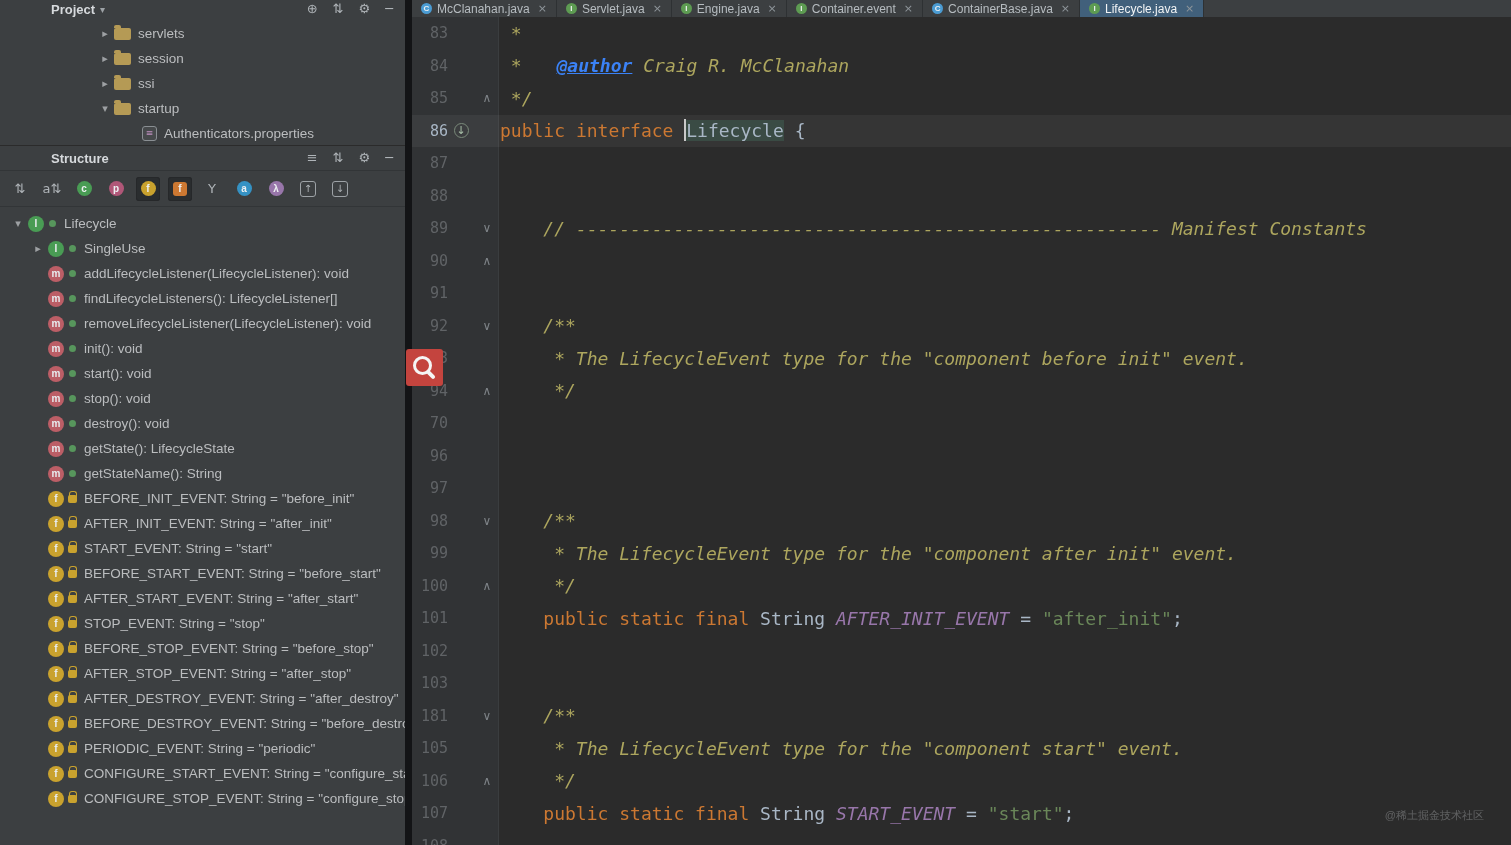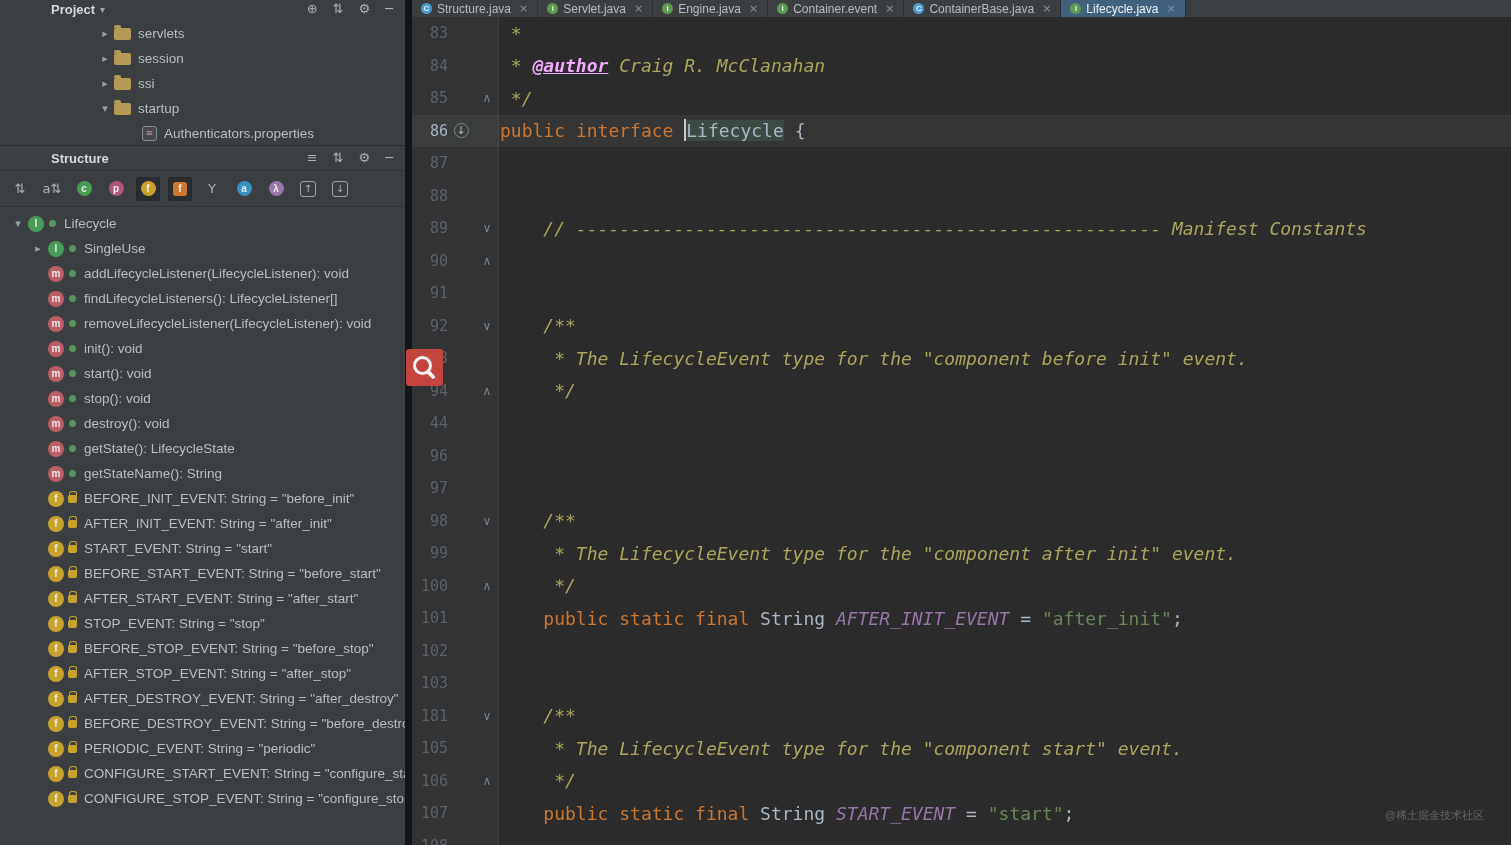--- a/index.html
+++ b/index.html
@@ -60,21 +60,21 @@
   .code-row.active { background: rgba(255,255,255,0.05); }
   .lnum { width: 36px; text-align: right; color: #606366; font-size: 15px; flex: none; font-family: "DejaVu Sans Mono", monospace; }
   .lnum.activenum { color: #A9B7C6; }
   .gslot { width: 26px; flex: none; display: flex; justify-content: center; }
   .impl { width: 15px; height: 15px; border-radius: 50%; border: 1px solid #7A8A7A; color: #A8C0A8; font-size: 11px; line-height: 13px; text-align: center; }
   .fold { width: 26px; flex: none; color: #7E8387; font-size: 12px; text-align: center; font-family: "DejaVu Sans", sans-serif; }
   .ctext { white-space: pre; flex: none; }
   .seg-p { color: #A9B7C6; }
   .seg-k { color: #CC7832; }
   .seg-c, .seg-d { color: #ADA65E; font-style: italic; }
-  .seg-g { color: #f0abfc; font-style: italic; font-weight: bold; text-decoration: underline; }
+  .seg-g { color: #3b82f6; font-style: italic; font-weight: bold; text-decoration: underline; margin-left: 24px; }
   .seg-s { color: #6A8759; }
   .seg-n { color: #9876AA; font-style: italic; }
   .seg-h { color: #A9B7C6; background: #3A4B44; }
   .seg-caret { display: inline-block; width: 2px; height: 22px; background: #C8C8C8; vertical-align: middle; margin: -4px 0 0 0; }
 
   
   .search-float { position: absolute; left: 406px; top: 349px; width: 37px; height: 37px; background: #C4443E; border-radius: 3px; z-index: 6; }
   .search-float::before { content: ""; position: absolute; left: 7px; top: 7px; width: 13px; height: 13px; border: 3px solid #F5F5F5; border-radius: 50%; }
   .search-float::after { content: ""; position: absolute; left: 23px; top: 21px; width: 3.5px; height: 10px; background: #F5F5F5; transform: rotate(-45deg); border-radius: 2px; }
 
@@ -368,21 +368,21 @@
       </div>
 
   </div>
 
   <div class="divider"></div>
 
   <div class="editor">
     <div class="tabbar">
         <div class="tab">
           <span class="tab-icon" style="background: rgb(75, 156, 211);">C</span>
-          <span class="tab-label">Structure.java</span>
+          <span class="tab-label">McClanahan.java</span>
           <span class="tab-close glyph">×</span>
         </div>
         <div class="tab">
           <span class="tab-icon" style="background: rgb(93, 155, 82);">I</span>
           <span class="tab-label">Servlet.java</span>
           <span class="tab-close glyph">×</span>
         </div>
         <div class="tab">
           <span class="tab-icon" style="background: rgb(93, 155, 82);">I</span>
           <span class="tab-label">Engine.java</span>
@@ -474,21 +474,21 @@
             <span class="fold"></span>
             <span class="ctext"><span class="seg-d">     * The LifecycleEvent type for the "component before init" event.</span></span>
           </div>
           <div class="code-row">
             <span class="lnum">94</span>
             <span class="gslot"></span>
             <span class="fold">∧</span>
             <span class="ctext"><span class="seg-d">     */</span></span>
           </div>
           <div class="code-row">
-            <span class="lnum">44</span>
+            <span class="lnum">70</span>
             <span class="gslot"></span>
             <span class="fold"></span>
           </div>
           <div class="code-row">
             <span class="lnum">96</span>
             <span class="gslot"></span>
             <span class="fold"></span>
             <span class="ctext"></span>
           </div>
           <div class="code-row">

